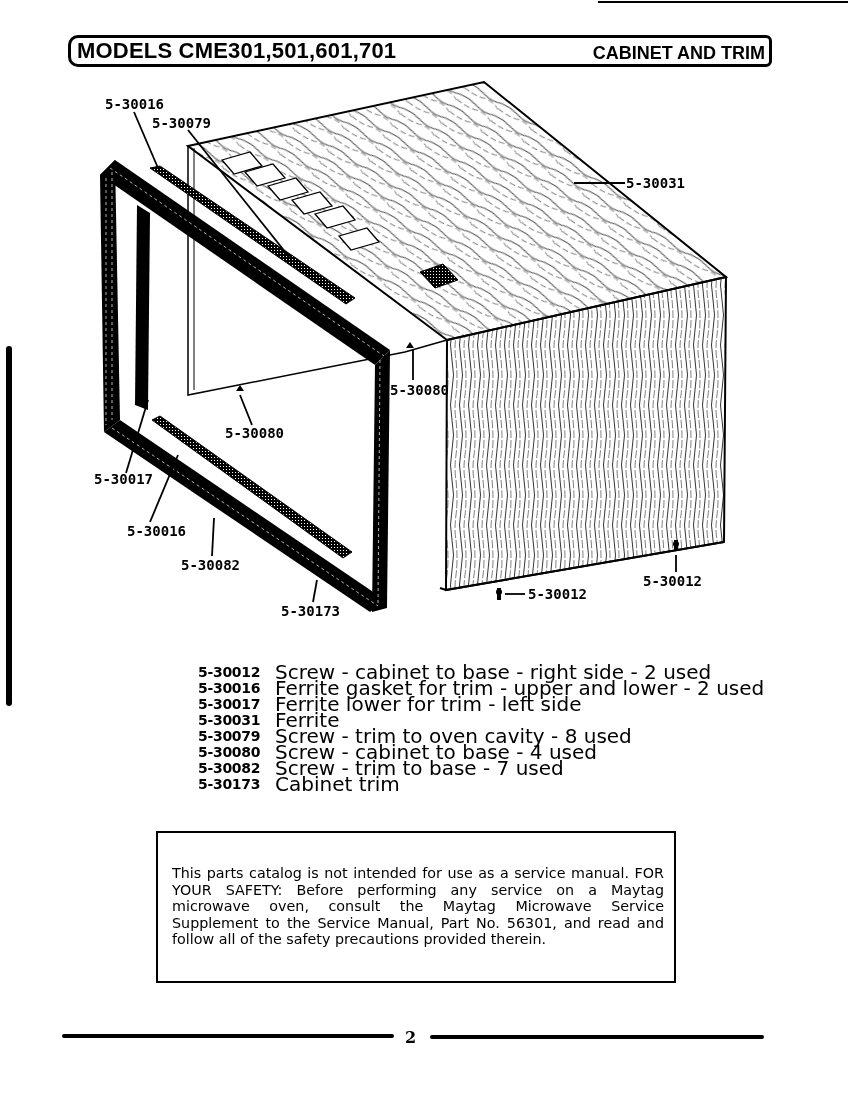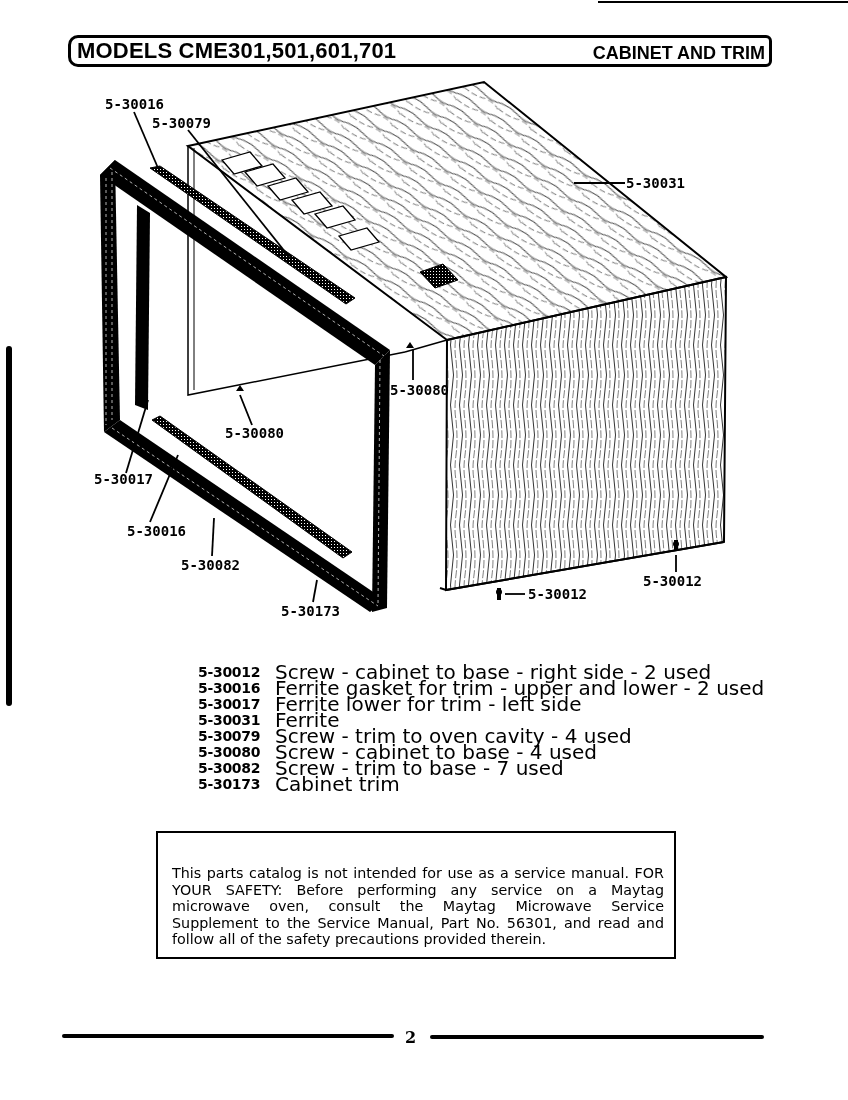--- a/index.html
+++ b/index.html
@@ -16,21 +16,21 @@
     .header-right { font-family: "Liberation Sans", sans-serif; font-weight: bold; font-size: 18px; }
 
     .diagram { position: absolute; left: 0; top: 70px; width: 848px; height: 560px; }
     .callout { position: absolute; font-family: "DejaVu Sans Mono", monospace; font-weight: bold; font-size: 14px; line-height: 1; white-space: nowrap; }
 
     .parts-list { position: absolute; left: 198px; top: 664px; }
     .part-row { display: flex; height: 16px; align-items: center; }
     .part-no { width: 77px; font-family: "DejaVu Sans", sans-serif; font-size: 14px; font-weight: bold; letter-spacing: -0.3px; }
     .part-desc { font-family: "DejaVu Sans", sans-serif; font-size: 20px; }
 
-    .notice { position: absolute; left: 156px; top: 831px; width: 520px; height: 128px;
+    .notice { position: absolute; left: 156px; top: 831px; width: 520px; height: 152px;
               border: 2px solid #000; box-sizing: border-box; }
     .notice-text { position: absolute; left: 14px; top: 32px; width: 492px; font-size: 14.3px; line-height: 16.5px;
                    text-align: justify; font-family: "DejaVu Sans", sans-serif; }
 
     .footer { position: absolute; left: 62px; top: 1028px; width: 704px; height: 20px; }
     .footer-line-l { position: absolute; left: 0; top: 6px; width: 332px; height: 4px; background: #000; border-radius: 2px; }
     .footer-line-r { position: absolute; left: 368px; top: 7px; width: 334px; height: 4px; background: #000; border-radius: 2px; }
     .page-no { position: absolute; left: 343px; top: 0px; font-family: "DejaVu Serif", serif; font-weight: bold; font-size: 16px; }
   </style>
 </head>
@@ -155,21 +155,21 @@
   <div class="part-row">
     <span class="part-no">5-30017</span>
     <span class="part-desc">Ferrite lower for trim - left side</span>
   </div>
   <div class="part-row">
     <span class="part-no">5-30031</span>
     <span class="part-desc">Ferrite</span>
   </div>
   <div class="part-row">
     <span class="part-no">5-30079</span>
-    <span class="part-desc">Screw - trim to oven cavity - 4 used</span>
+    <span class="part-desc">Screw - trim to oven cavity - 8 used</span>
   </div>
   <div class="part-row">
     <span class="part-no">5-30080</span>
     <span class="part-desc">Screw - cabinet to base - 4 used</span>
   </div>
   <div class="part-row">
     <span class="part-no">5-30082</span>
     <span class="part-desc">Screw - trim to base - 7 used</span>
   </div>
   <div class="part-row">

